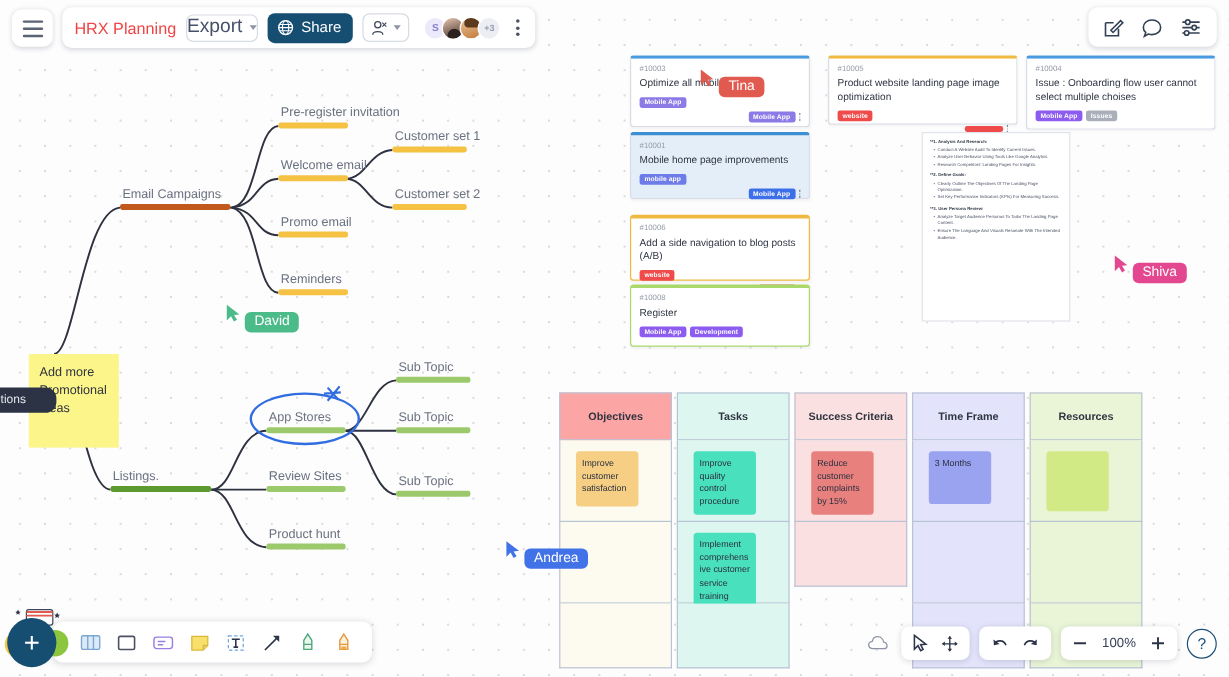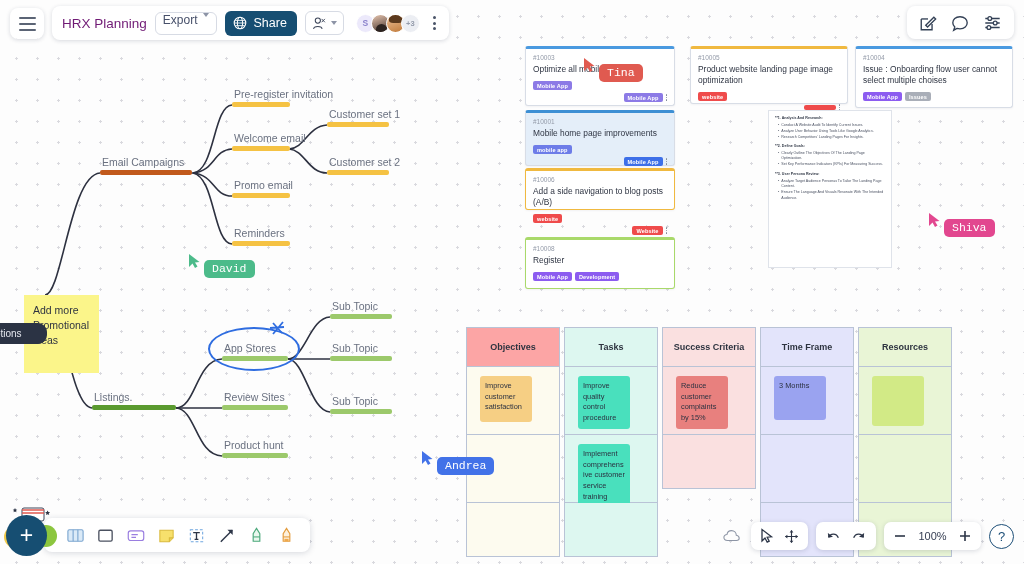--- a/index.html
+++ b/index.html
@@ -35,25 +35,25 @@
     display: flex; flex-direction: column; justify-content: center;
     align-items: center; gap: 4px; cursor: pointer;
   }
   #hamburger i { display: block; width: 17px; height: 2px; background: #5b6475; border-radius: 2px; }
 
   #mainbar {
     left: 52px; top: 6px; height: 34px;
     display: flex; align-items: center; gap: 8px;
     padding: 0 8px 0 10px;
   }
-  #doc-title { font-size: 13.5px; color: #701a75; white-space: nowrap; }
+  #doc-title { font-size: 13.5px; color: #ef4444; white-space: nowrap; }
   #export-btn {
-    display: flex; align-items: flex-start; gap: 6px;
+    display: flex; align-items: center; gap: 6px;
     border: 1px solid #d7dbe4; border-radius: 6px;
-    height: 23px; padding: 0 7px; font-size: 12px; color: #47506a;
+    height: 23px; padding: 0 0; font-size: 16px; color: #47506a;
     cursor: pointer; background: #fff;
   }
   .caret { width: 0; height: 0; border-left: 3.5px solid transparent;
            border-right: 3.5px solid transparent; border-top: 4px solid #8d94a6; }
   #share-btn {
     display: flex; align-items: center; gap: 6px;
     background: #164e72; color: #fff; border-radius: 6px;
     height: 25px; padding: 0 10px 0 8px; font-size: 12.5px; cursor: pointer;
   }
   #assign-btn {
@@ -97,21 +97,21 @@
 
   .topic-hl {
     position: absolute; border: 2.2px solid #2f6de0; border-radius: 50%;
     pointer-events: none;
   }
 
   
   .cursor-tag { position: absolute; display: flex; align-items: flex-start; z-index: 45; }
   .cursor-name {
     font-size: 11.5px; color: #fff; padding: 2px 8px 3px; border-radius: 5px;
-    margin-top: 7px; margin-left: 3px; white-space: nowrap; font-family: Liberation Mono, monospace;
+    margin-top: 7px; margin-left: 3px; white-space: nowrap;
   }
 
   
   .sticky {
     position: absolute; font-size: 10.5px; color: #2f3440; line-height: 1.45;
     padding: 8px 9px;
   }
 
   
   #dark-chip {
@@ -378,21 +378,21 @@
   <div class="card-foot">
     <span class="tag" style="background:#3d6fe8">Mobile App</span>
     <span class="card-dots">
         <i></i>
         <i></i>
         <i></i>
       </span>
   </div>
 </div>
 
-<div class="card" style="left:525px;top:168px;width:150px;height:42px;border-top-color:#f0b940;border-color:#f0b940">
+<div class="card" style="left:525px;top:179px;width:150px;height:55px;border-top-color:#f0b940;border-color:#f0b940">
   <div class="card-id">#10006</div>
   <div class="card-title">Add a side navigation to blog posts (A/B)</div>
   <div class="card-tags">
     <span class="tag" style="background:#ef4b4b">website</span>
   </div>
   <div class="card-foot">
     <span class="tag" style="background:#ef4b4b">Website</span>
     <span class="card-dots">
         <i></i>
         <i></i>

